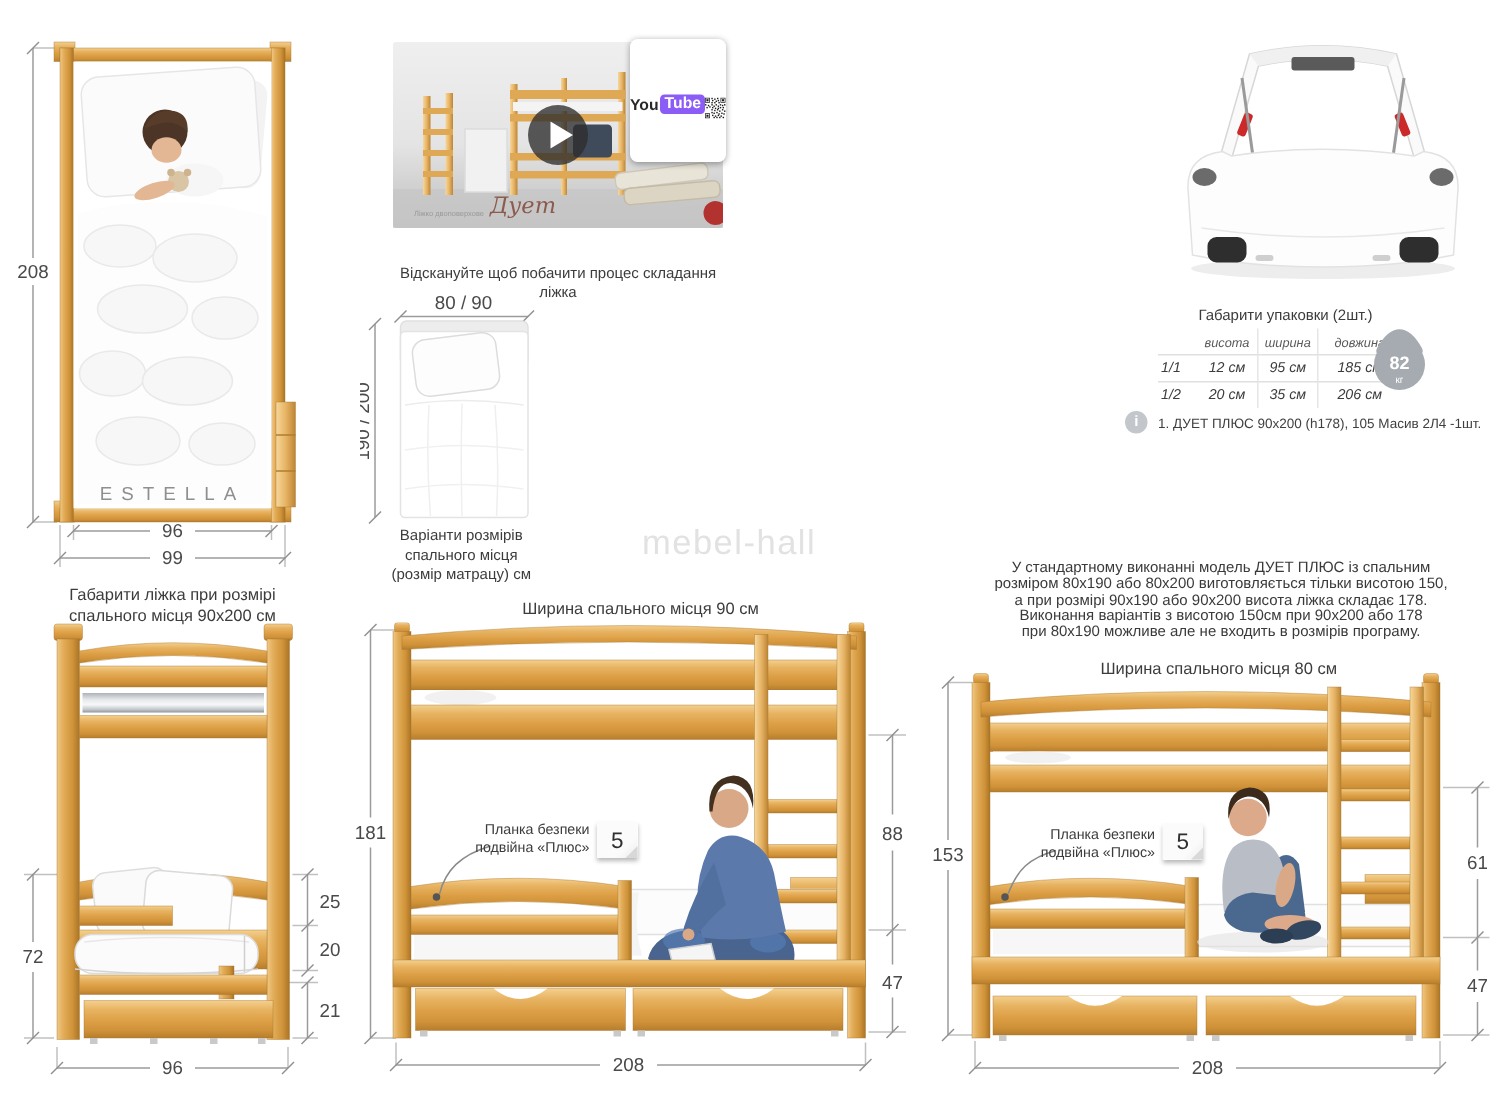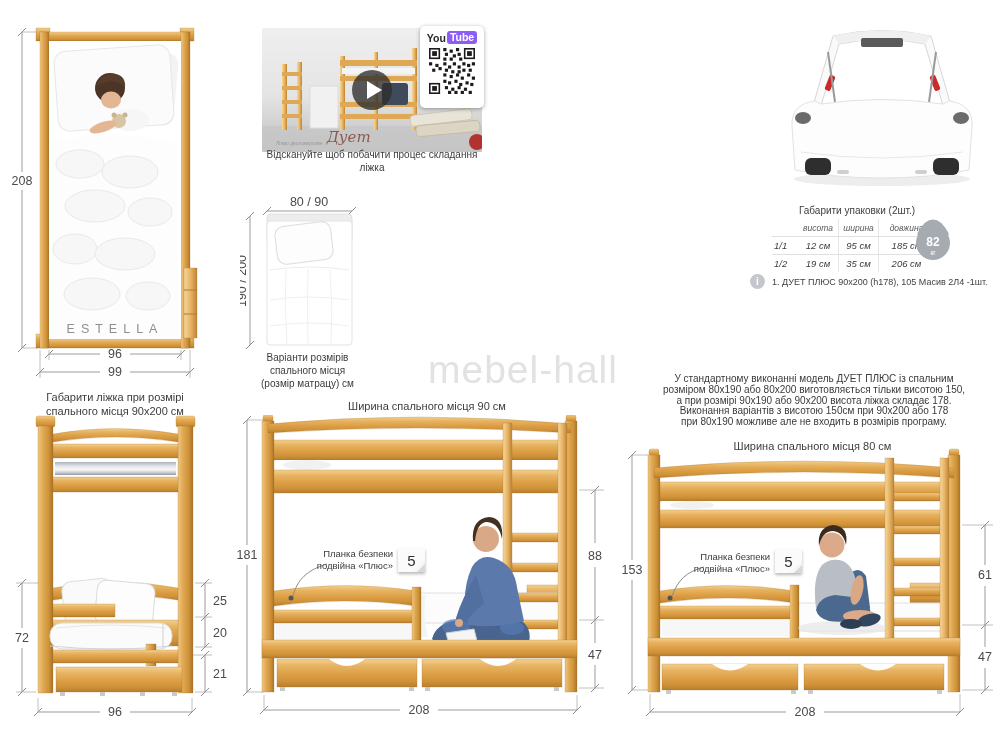--- a/index.html
+++ b/index.html
@@ -9,37 +9,37 @@
   svg text{font-family:"Liberation Sans",sans-serif;}
   .dim{font-size:12.5px;fill:#4a4a4a;}
   .dimline{stroke:#9b9b9b;stroke-width:1;fill:none;}
   .extline{stroke:#c0c0c0;stroke-width:1;fill:none;}
   .tick{stroke:#8f8f8f;stroke-width:1;}
   .wood{stroke:#a5752c;stroke-opacity:.45;stroke-width:.6;}
   .figtitle{font-size:11px;line-height:13.5px;color:#3c3c3c;text-align:center;}
   .paragraph{font-size:10px;line-height:10.8px;color:#3a3a3a;text-align:center;}
   .paragraph span,.figtitle span{display:block;}
   .caption{font-size:10px;line-height:13px;color:#3c3c3c;text-align:center;}
-  .watermark{font-size:39px;letter-spacing:1px;color:#e2e2e2;}
+  .watermark{font-size:23px;letter-spacing:1px;color:#e2e2e2;}
   .plank-label{font-size:9.5px;line-height:11.5px;color:#3c3c3c;text-align:center;}
   .plank-label span{display:block;text-align:right;}
   .note-badge{width:27px;height:24px;background:linear-gradient(135deg,#fbfbfb 70%,#ececec 100%);
     box-shadow:0 2px 3px rgba(0,0,0,.28);display:flex;align-items:center;justify-content:center;
     font-size:15px;color:#2f2f2f;}
   .note-badge i{position:absolute;right:0;bottom:0;width:0;height:0;
     border-style:solid;border-width:0 0 8px 8px;border-color:transparent transparent #d8d8d8 transparent;}
   
   .thumb{width:220px;height:124px;border-radius:2px;overflow:visible;
     background:linear-gradient(180deg,#efefef 0%,#e4e4e4 55%,#cfcfcf 80%,#c6c6c6 100%);}
   .playbtn{left:90px;top:42px;width:40px;height:40px;border-radius:50%;
     background:rgba(45,45,45,.78);display:flex;align-items:center;justify-content:center;cursor:pointer;}
   .playbtn b{display:block;width:0;height:0;border-style:solid;border-width:9px 0 9px 15px;
     border-color:transparent transparent transparent #fff;margin-left:4px;}
   .ytcard{left:158px;top:-2px;width:64px;height:82px;background:#fff;border-radius:5px;
-    box-shadow:0 1px 4px rgba(0,0,0,.35);display:flex;flex-direction:column;align-items:center;padding-top:5px;box-sizing:border-box;}
+    box-shadow:0 1px 4px rgba(0,0,0,.35);display:flex;flex-direction:row;align-items:center;padding-top:5px;box-sizing:border-box;}
   .ytlogo{font-size:10.5px;font-weight:bold;color:#282828;display:flex;align-items:center;gap:1px;}
   .ytlogo .tube{background:#8b5cf6;color:#fff;border-radius:3px;padding:0 3px 1px 3px;}
   .overlay-script{font-family:"DejaVu Serif",serif;font-style:italic;font-size:15px;color:#8d5a4e;}
   .overlay-mini{font-size:5px;line-height:5.5px;color:#9a9a9a;}
   
   .pkg-title{font-size:10px;color:#3c3c3c;}
   .pkg-grid{display:grid;grid-template-columns:26px 40px 40px 56px;font-size:9.5px;color:#3c3c3c;}
   .pkg-grid .h{font-size="8.5px";font-size:8.5px;color:#5a5a5a;}
   .pkg-grid div{height:17px;display:flex;align-items:center;justify-content:center;font-style:italic;}
   .pkg-grid .rl{justify-content:flex-start;padding-left:2px;}
@@ -261,21 +261,21 @@
             <rect x="1" y="23" width="5" height="5"></rect>
           </g>
       <g fill="#1b1b1b">
             <rect x="2" y="2" width="3" height="3"></rect>
             <rect x="24" y="2" width="3" height="3"></rect>
             <rect x="2" y="24" width="3" height="3"></rect>
           </g>
     </svg>
   </div>
 </div>
-<div class="abs caption" style="left:258px;top:148px;width:228px">Відскануйте щоб побачити процес складання ліжка</div>
+<div class="abs caption" style="left:258px;top:176px;width:228px">Відскануйте щоб побачити процес складання ліжка</div>
 
 <svg class="abs" style="left:240px;top:196px" width="135" height="155" viewBox="0 0 135 155">
   <text class="dim" x="69" y="10" text-anchor="middle" font-size="11">80 / 90</text>
   <line class="dimline" x1="27" y1="15" x2="112" y2="15"></line>
   <line class="tick" x1="23" y1="19" x2="31" y2="11"></line>
       <line class="tick" x1="108" y1="19" x2="116" y2="11"></line>
   <line class="dimline" x1="10" y1="20" x2="10" y2="149"></line>
   <line class="tick" x1="6" y1="24" x2="14" y2="16"></line>
       <line class="tick" x1="6" y1="153" x2="14" y2="145"></line>
   <text class="dim" font-size="11" text-anchor="middle" transform="translate(6,85) rotate(-90)">190 / 200</text>
@@ -334,21 +334,21 @@
 <div class="abs pkg-grid" style="left:772px;top:219px">
   <div class="h"></div>
   <div class="h">висота</div>
   <div class="h vl">ширина</div>
   <div class="h vl">довжина</div>
   <div class="rl bt">1/1</div>
   <div class="bt">12 см</div>
   <div class="bt vl">95 см</div>
   <div class="bt vl">185 см</div>
   <div class="rl bt">1/2</div>
-  <div class="bt">19 см</div>
+  <div class="bt">20 см</div>
   <div class="bt vl">35 см</div>
   <div class="bt vl">206 см</div>
 </div>
 <svg class="abs" style="left:910px;top:210px" width="46" height="52" viewBox="0 0 46 52">
   <path d="M11,24 Q23,2 35,24" stroke="#a6abb1" stroke-width="7" fill="none" stroke-linecap="round"></path>
   <circle cx="23" cy="33" r="17" fill="#a6abb1"></circle>
   <text x="23" y="36" text-anchor="middle" font-size="12" font-weight="bold" fill="#fff">82</text>
   <text x="23" y="45" text-anchor="middle" font-size="6.5" fill="#fff">кг</text>
 </svg>
 <div class="abs note-row" style="left:750px;top:274px;width:240px">

